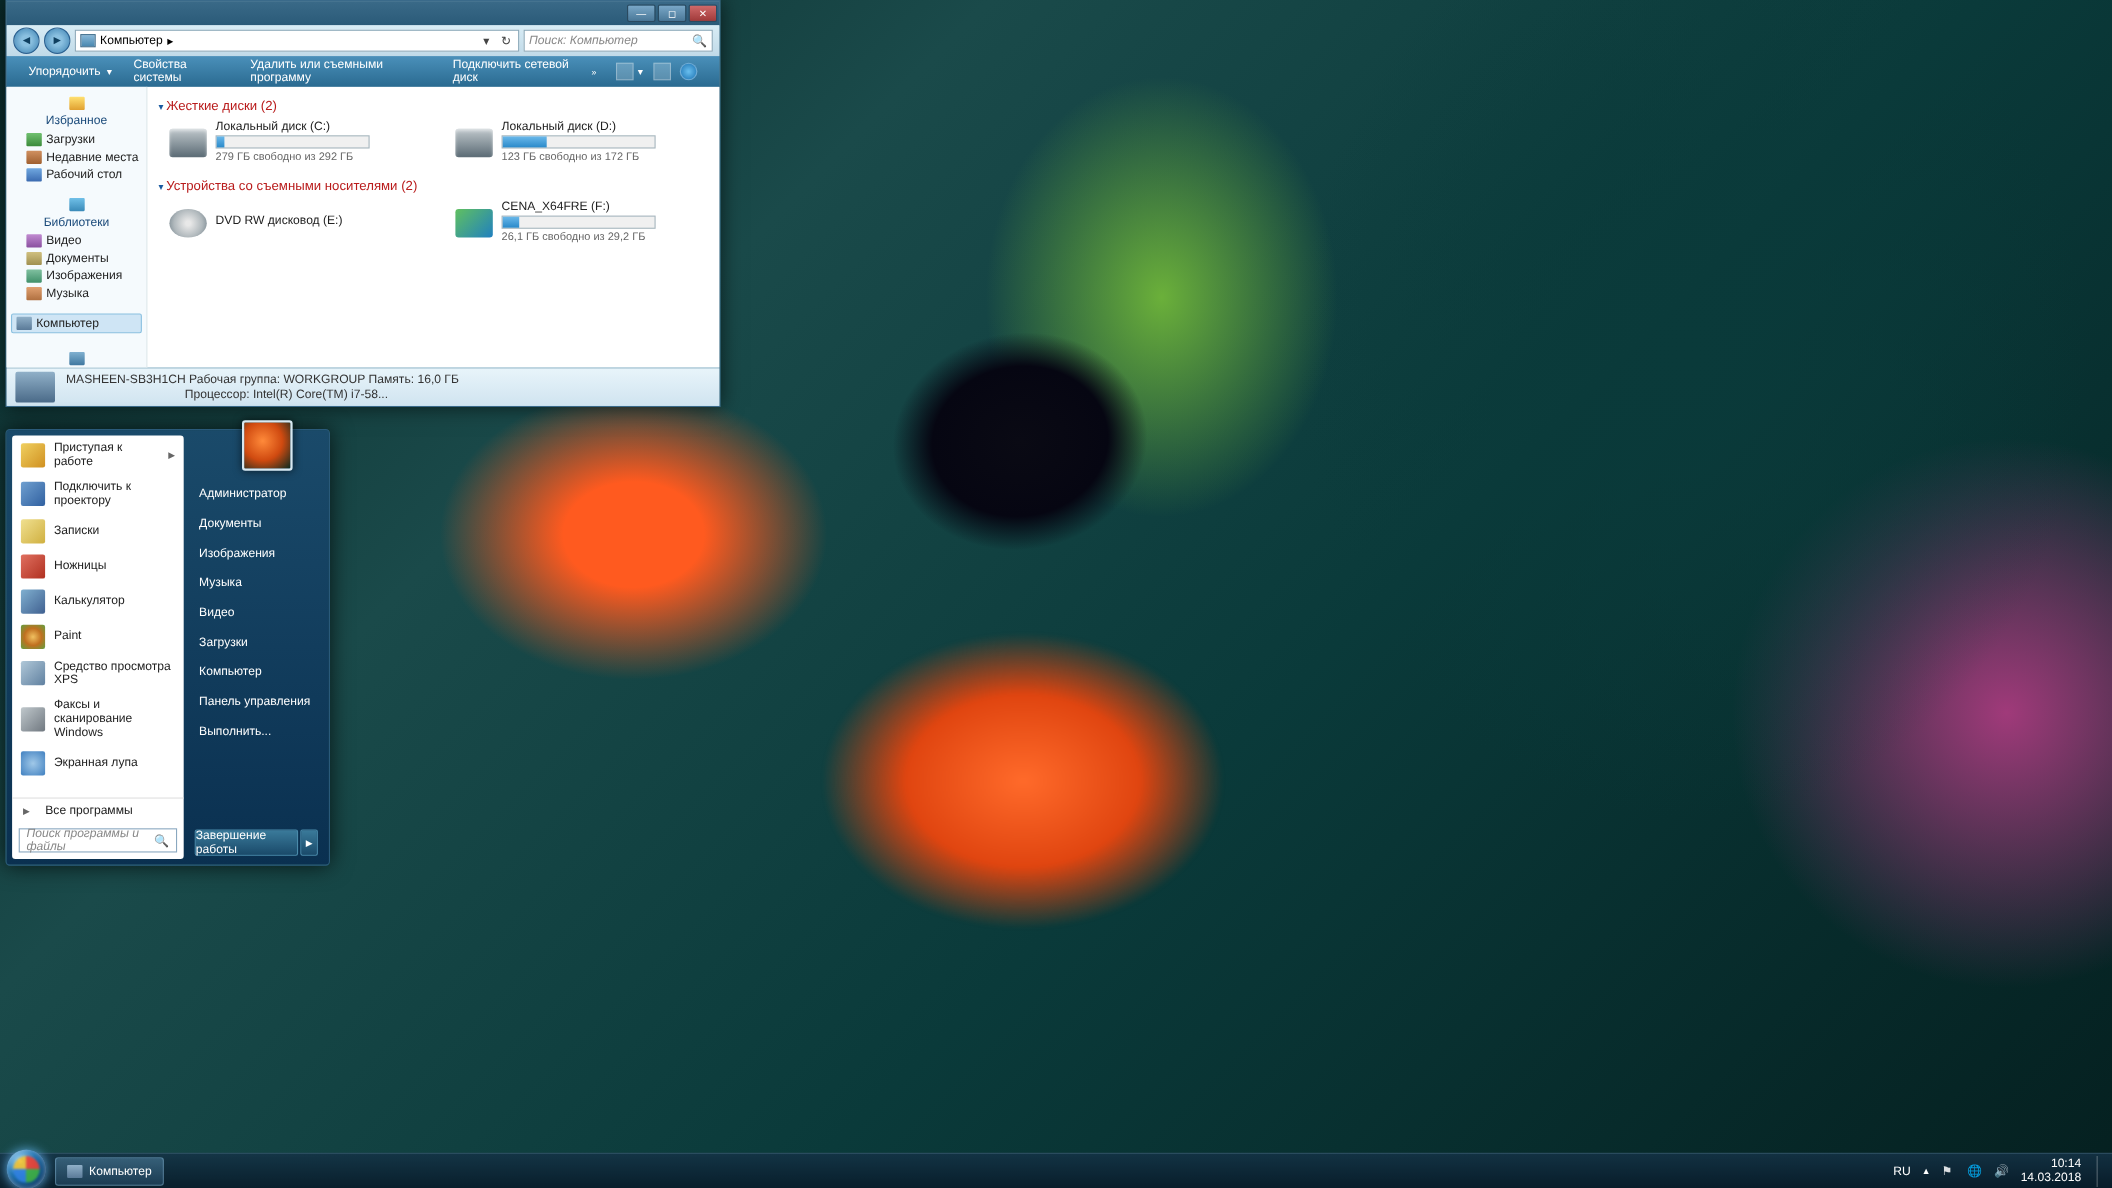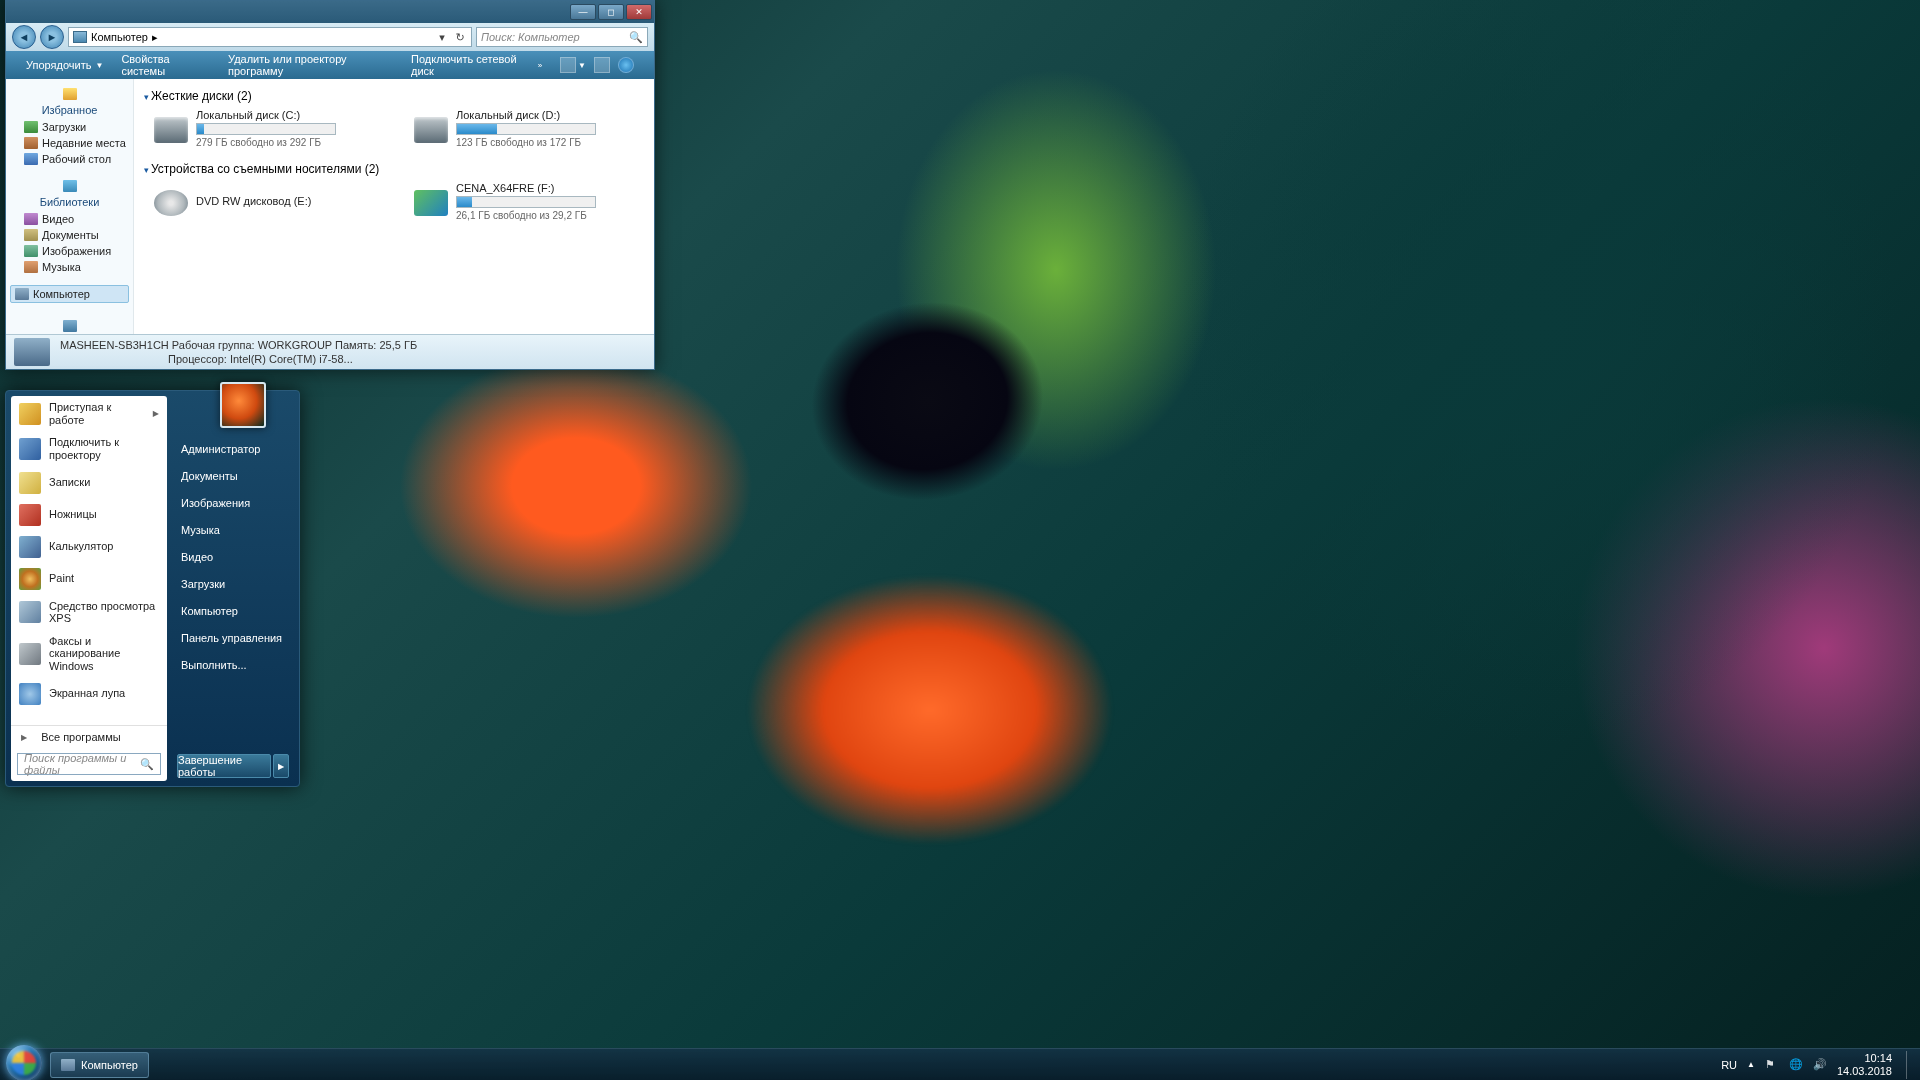--- a/index.html
+++ b/index.html
@@ -46,21 +46,21 @@
 .rec{background:linear-gradient(#d09060,#a06030);}
 .desk{background:linear-gradient(#70a8e0,#3a6ab0);}
 .lib{background:linear-gradient(#70c0e8,#3a8ab8);}
 .vid{background:linear-gradient(#c08ad0,#8a50a0);}
 .doc{background:linear-gradient(#d0c080,#a09050);}
 .img{background:linear-gradient(#80c0a0,#40906a);}
 .mus{background:linear-gradient(#e0a070,#b07040);}
 .comp{background:linear-gradient(#90b0c8,#5a7a98);}
 .net{background:linear-gradient(#80b0d0,#4078a0);}
 .content{flex:1;padding:8px 10px;}
-.cat{color:#000000;font-size:12px;margin:2px 0 6px;cursor:pointer;}
+.cat{color:#b91c1c;font-size:12px;margin:2px 0 6px;cursor:pointer;}
 .cat::before{content:"▾ ";color:#1a5aa0;font-size:9px;}
 .drives{display:flex;gap:30px;margin-bottom:14px;margin-left:10px;}
 .drive{display:flex;gap:8px;width:230px;}
 .drv-icon{width:34px;height:26px;border-radius:3px;margin-top:8px;}
 .hdd{background:linear-gradient(#c0c8cc,#5a6a74);box-shadow:inset 0 2px 3px rgba(255,255,255,.5);}
 .dvd{background:radial-gradient(circle,#e8e8e8 10%,#b0b8bc 60%,#6a7a84);border-radius:50%;}
 .usb{background:linear-gradient(135deg,#60c060,#2080c0);}
 .drv-info{flex:1;}
 .drv-name{color:#222;margin-bottom:2px;}
 .bar{width:140px;height:12px;border:1px solid #a8b8c0;background:#f0f0f0;margin-bottom:2px;position:relative;}
@@ -139,21 +139,21 @@
     </div>
     <div class="search">
       <span>Поиск: Компьютер</span>
       <span class="search-icon">🔍</span>
     </div>
   </div>
   <div class="toolbar">
     <span>Упорядочить</span>
       <span style="margin-left:-14px;font-size:8px">▼</span>
     <span>Свойства системы</span>
-    <span>Удалить или проектору программу</span>
+    <span>Удалить или съемными программу</span>
     <span>Подключить сетевой диск</span>
       <span style="margin-left:-14px;font-size:8px">»</span>
     <div class="right">
       <div class="tool-icon"></div>
         <span style="font-size:8px;margin-left:-6px">▼</span>
       <div class="tool-icon"></div>
       <div class="tool-icon" style="background:radial-gradient(#6ac0f0,#1a70b0);border-radius:50%"></div>
     </div>
   </div>
   <div class="body">
@@ -247,21 +247,21 @@
               </div>
             <div class="drv-free">26,1 ГБ свободно из 29,2 ГБ</div>
           </div>
         </div>
       </div>
     </div>
   </div>
   <div class="details">
     <div class="det-icon"></div>
     <div class="det-txt">
-      <div>MASHEEN-SB3H1CH  Рабочая группа:  WORKGROUP          Память:  25,5 ГБ</div>
+      <div>MASHEEN-SB3H1CH  Рабочая группа:  WORKGROUP          Память:  16,0 ГБ</div>
       <div style="padding-left:108px">Процессор:  Intel(R) Core(TM) i7-58...</div>
     </div>
   </div>
 </div>
 
 <div class="user-pic"></div>
 <div class="start">
   <div class="start-left">
     <div class="sm-item">
         <div class="sm-icon i1"></div>

